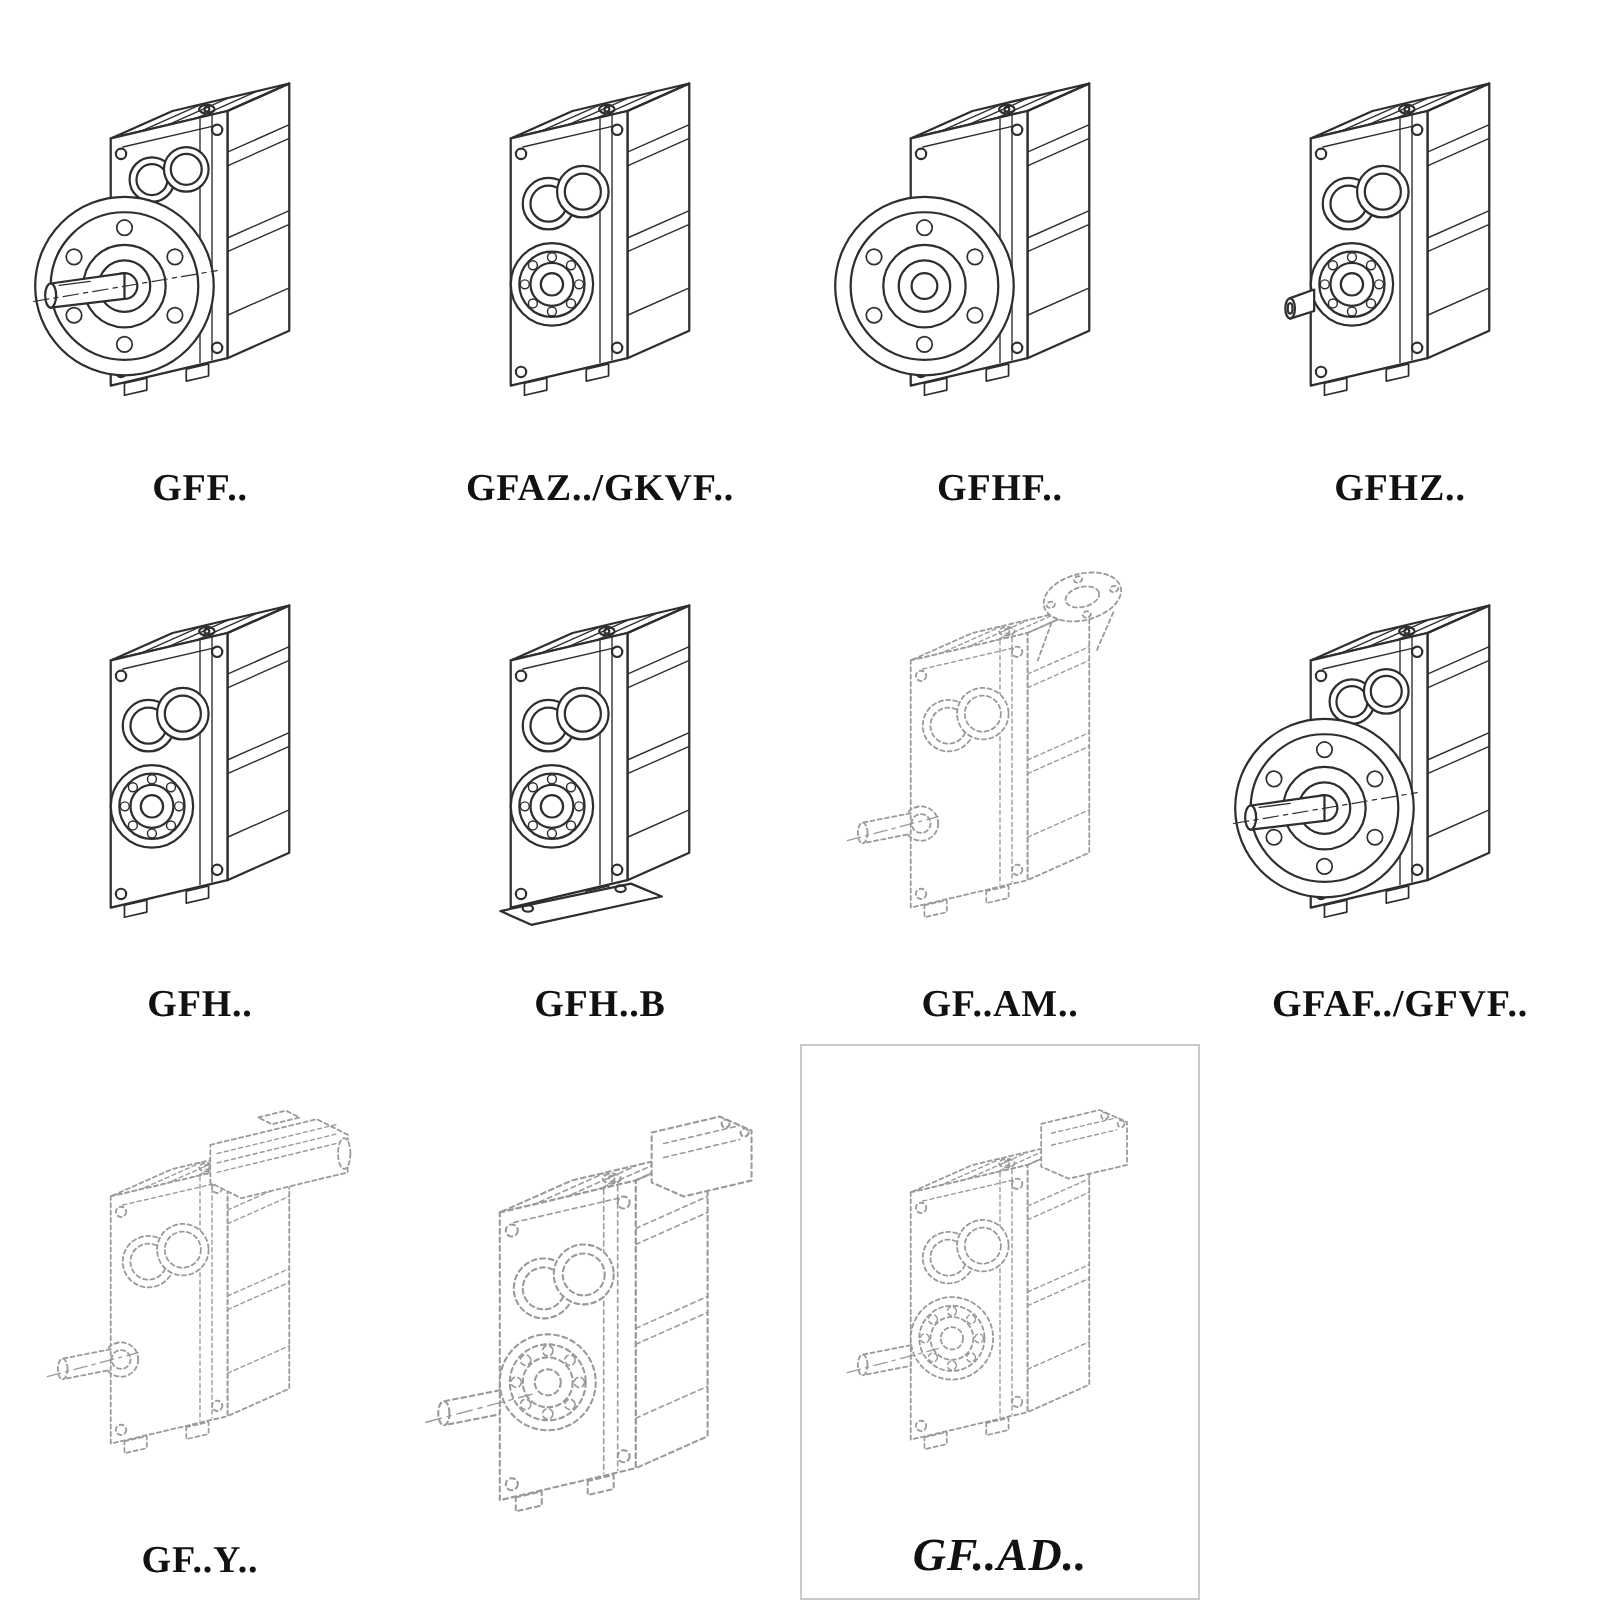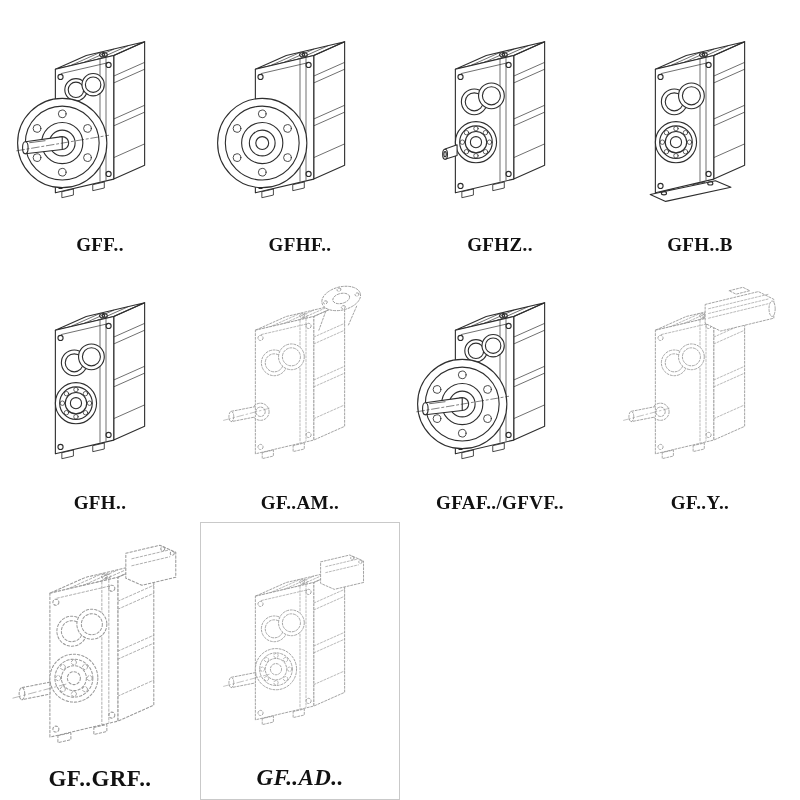--- a/index.html
+++ b/index.html
@@ -158,20 +158,32 @@
           <use href="#p-housing"></use>
             <use href="#p-pairbores-hi"></use>
             <use href="#p-flange"></use>
             <use href="#p-shaft-key"></use>
         </g>
       </svg>
     </div>
     <div class="label">GFF..</div>
   </div>
 
+  <div class="cell">
+    <div class="drawing">
+      <svg class="gear" viewBox="0 0 200 240">
+        <g class="g-solid">
+          <use href="#p-housing"></use>
+            <use href="#p-pairbores"></use>
+            <use href="#p-bearing"></use>
+        </g>
+      </svg>
+    </div>
+    <div class="label">GFAZ../GKVF..</div>
+  </div>
 
   <div class="cell">
     <div class="drawing">
       <svg class="gear" viewBox="0 0 200 240">
         <g class="g-solid">
           <use href="#p-housing"></use>
             <use href="#p-flange"></use>
         </g>
       </svg>
     </div>
@@ -190,40 +202,40 @@
       </svg>
     </div>
     <div class="label">GFHZ..</div>
   </div>
 
   <div class="cell">
     <div class="drawing">
       <svg class="gear" viewBox="0 0 200 240">
         <g class="g-solid">
           <use href="#p-housing"></use>
+            <use href="#p-pairbores"></use>
+            <use href="#p-bearing"></use>
+        </g>
+      </svg>
+    </div>
+    <div class="label">GFH..</div>
+  </div>
+
+  <div class="cell">
+    <div class="drawing">
+      <svg class="gear" viewBox="0 0 200 240">
+        <g class="g-solid">
+          <use href="#p-housing"></use>
             <use href="#p-foot"></use>
             <use href="#p-pairbores"></use>
             <use href="#p-bearing"></use>
         </g>
       </svg>
     </div>
     <div class="label">GFH..B</div>
-  </div>
-
-  <div class="cell">
-    <div class="drawing">
-      <svg class="gear" viewBox="0 0 200 240">
-        <g class="g-solid">
-          <use href="#p-housing"></use>
-            <use href="#p-pairbores"></use>
-            <use href="#p-bearing"></use>
-        </g>
-      </svg>
-    </div>
-    <div class="label">GFH..</div>
   </div>
 
   <div class="cell">
     <div class="drawing">
       <svg class="gear" viewBox="0 0 200 240">
         <g class="g-dashed">
           <use href="#p-housing"></use>
             <use href="#p-pairbores"></use>
             <use href="#p-hub"></use>
             <use href="#p-shaft-small"></use>
@@ -269,21 +281,20 @@
       <svg class="gear lg" viewBox="0 0 200 240">
         <g class="g-dashed" transform="translate(-6,-4) scale(1.08)">
           <use href="#p-housing"></use>
             <use href="#p-pairbores"></use>
             <use href="#p-bearing"></use>
             <use href="#p-shaft-small"></use>
             <use href="#p-adapter"></use>
         </g>
       </svg>
     </div>
-    <div class="label label-lg">GF..GRF..</div>
   </div>
 
   <div class="cell framed">
     <div class="drawing">
       <svg class="gear" viewBox="0 0 200 240">
         <g class="g-dashed">
           <use href="#p-housing"></use>
             <use href="#p-pairbores"></use>
             <use href="#p-bearing"></use>
             <use href="#p-shaft-small"></use>

